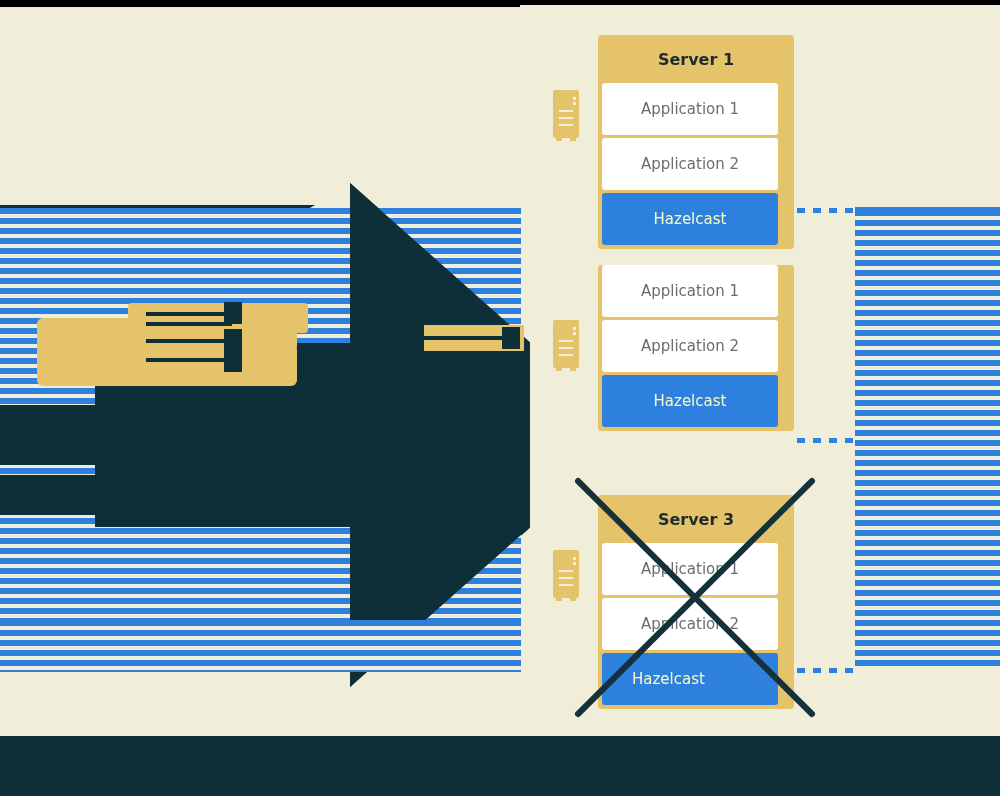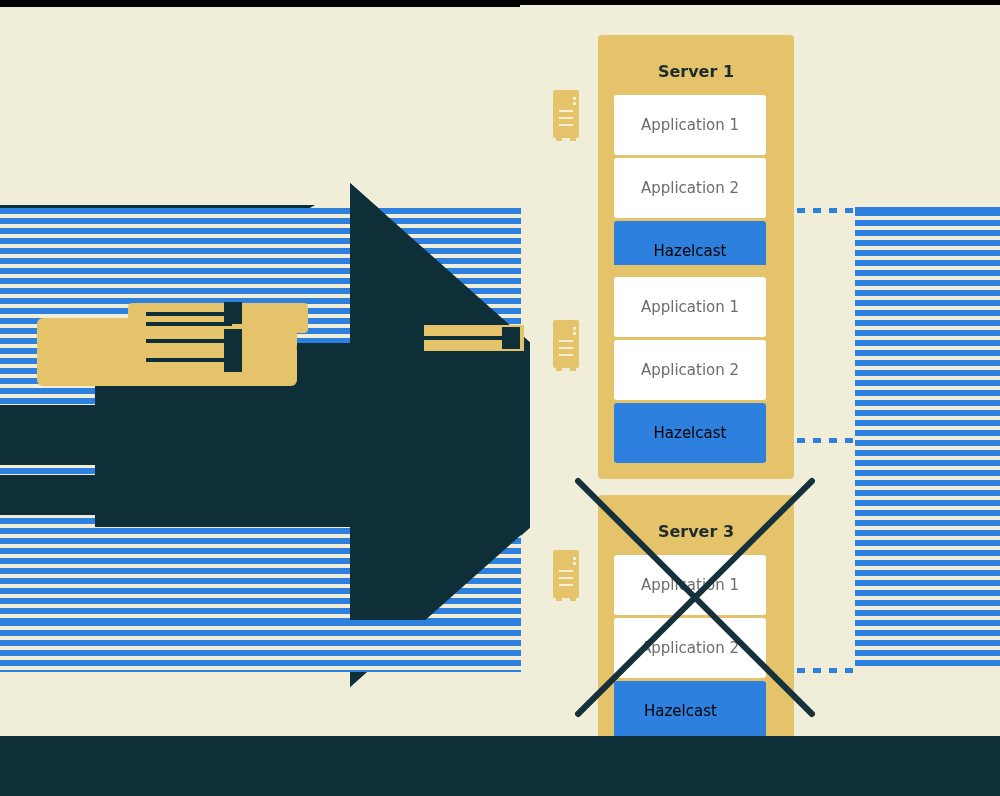--- a/index.html
+++ b/index.html
@@ -66,35 +66,35 @@
 
   
   .wire{position:absolute;height:4px;background:#0E2F38;}
   .nub{position:absolute;width:18px;height:22px;background:#0E2F38;}
 
   
   .server{
     position:absolute;width:196px;
     background:#E5C36B;
     border-radius:4px;
-    padding:12px;
+    padding:0;
     box-sizing:border-box;
   }
   .server .hdr{
     height:48px;display:flex;align-items:center;justify-content:center;
     color:#1D2A2E;font-weight:bold;font-size:16px;
   }
   .row{
-    margin:0 16px 3px 4px;height:60px;
+    margin:0 16px 3px 4px;height:52px;
     display:flex;align-items:center;justify-content:center;
     border-radius:3px;box-sizing:border-box;
   }
   .row.app{background:#FFFFFF;color:#6C6C6C;font-size:15px;}
   .row.hz{
-    background:#2E80DE;color:#000000;font-size:15px;margin-bottom:4px;
+    background:#2E80DE;color:#fef9c3;font-size:15px;margin-bottom:4px;
   }
   .row.hz.leftish{justify-content:flex-start;padding-left:30px;}
 
   
   .rack{
     position:absolute;width:26px;height:48px;
     background:#E5C36B;border-radius:2px;
   }
   .rack i{display:block;position:absolute;background:#F5EFD9;}
   .rack .l1{left:6px;top:20px;width:14px;height:2px;}

